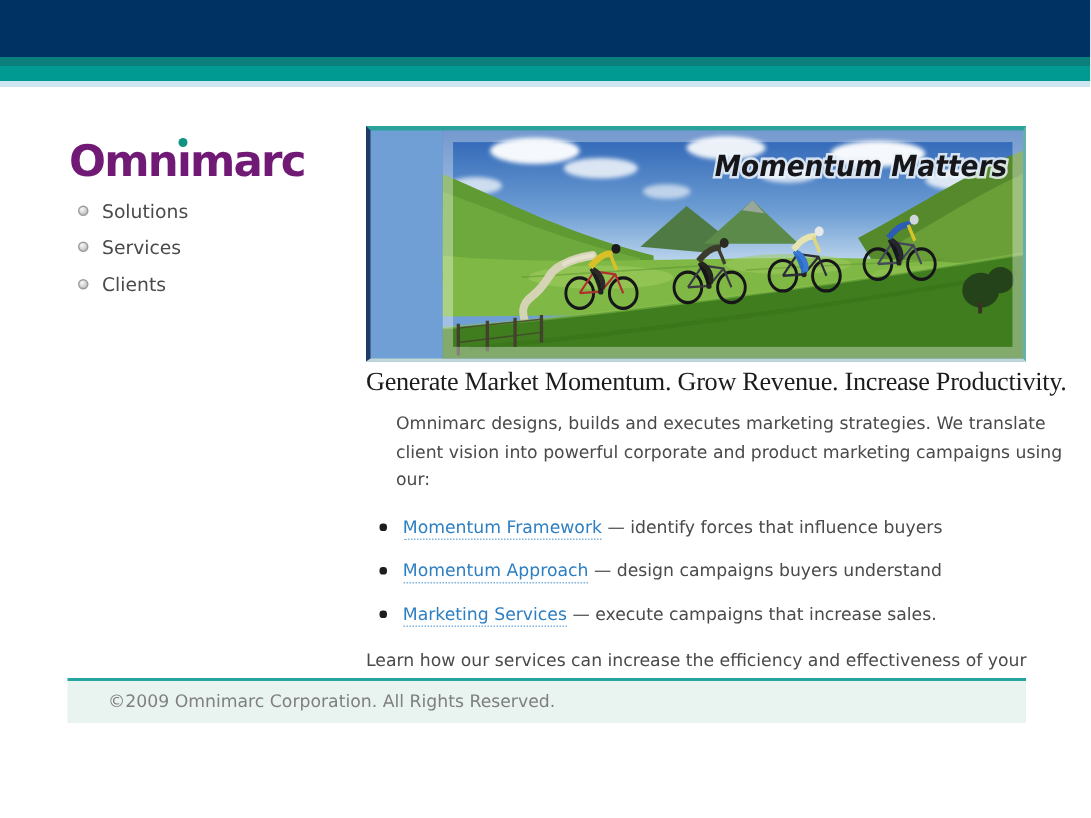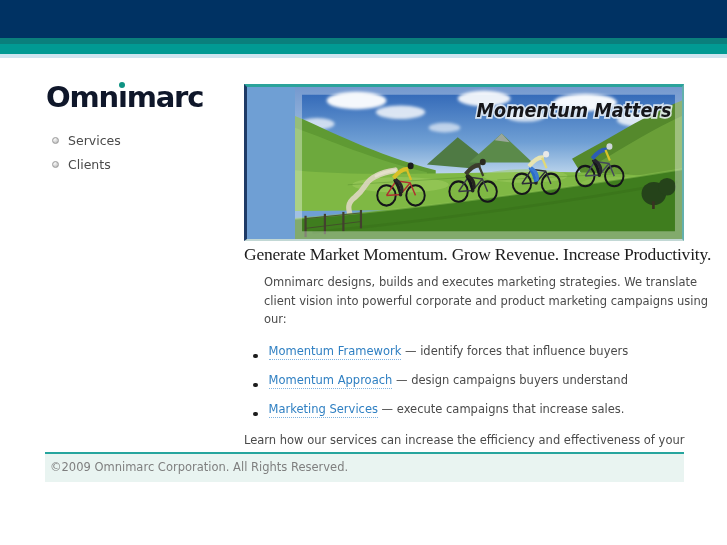--- a/index.html
+++ b/index.html
@@ -6,22 +6,22 @@
   .page{position:relative;width:727px;height:545px;background:#ffffff;overflow:hidden;
         font-family:"DejaVu Sans","Liberation Sans",sans-serif;}
 
   
   .bar-navy{position:absolute;left:0;top:0;width:727px;height:38px;background:#003263;}
   .bar-teal-dark{position:absolute;left:0;top:38px;width:727px;height:6px;background:#0a7f7c;}
   .bar-teal{position:absolute;left:0;top:44px;width:727px;height:10px;background:#019a93;}
   .bar-light{position:absolute;left:0;top:54px;width:727px;height:4px;background:#cfe5f0;}
 
   
-  .logo{position:absolute;left:46px;top:80px;font-size:29px;font-weight:bold;
-        letter-spacing:-1.2px;color:#0f172a;cursor:pointer;}
+  .logo{position:absolute;left:46px;top:90px;font-size:29px;font-weight:bold;
+        letter-spacing:-1.2px;color:#701a75;cursor:pointer;}
   .iwrap{position:relative;display:inline-block;}
   .idot{position:absolute;left:50%;top:2px;transform:translateX(-50%);
         width:6px;height:6px;border-radius:50%;background:#0f9383;}
   .nav{position:absolute;left:52px;top:128px;}
   .nav-item{display:flex;align-items:center;gap:9px;height:24.5px;
             font-size:12.5px;color:#4a4a4a;text-decoration:none;cursor:pointer;}
   .bead{width:7px;height:7px;border-radius:50%;box-sizing:border-box;flex:0 0 auto;
         background:radial-gradient(circle at 35% 30%, #fafafa, #d2d2d2 55%, #a8a8a8);
         border:1px solid #9b9b9b;}
 
@@ -31,47 +31,51 @@
         border-top:3px solid #2ba39b;border-left:3px solid #1e3a66;
         border-right:2px solid #63b0ad;border-bottom:2px solid #c2d8d5;
         background:#6f9fd4;padding-left:48px;}
   .hero svg{display:block;width:100%;height:100%;}
   h1.headline{margin:3px 0 0;font-family:"Liberation Serif","DejaVu Serif",serif;
       font-weight:400;font-size:17.5px;line-height:1.15;color:#1c1c1c;
       white-space:nowrap;letter-spacing:-0.2px;}
   p.body-text{margin:0;width:455px;font-size:11.5px;line-height:1.6;color:#4a4a4a;}
   p.intro{margin-top:9px;margin-left:20px;}
   ul.features{margin:16px 0 0 9px;padding:0;list-style:none;}
-  ul.features li{display:flex;align-items:flex-end;gap:11px;margin:0 0 15px;
+  ul.features li{display:flex;align-items:center;gap:11px;margin:0 0 15px;
       font-size:11.5px;color:#4a4a4a;}
   .li-dot{width:4.5px;height:4.5px;border-radius:50%;background:#1d1d1d;flex:0 0 auto;}
   a.feature-link{color:#2e7fc2;text-decoration:none;
       border-bottom:1.5px dotted #7eb3e0;padding-bottom:1px;cursor:pointer;}
   p.outro{margin-top:0;}
 
   
   .footer{position:absolute;left:45px;top:452px;width:639px;height:30px;
       box-sizing:border-box;border-top:2px solid #26a59e;background:#e9f4f1;
-      font-size:11.5px;color:#7f7f7f;line-height:27px;padding-left:5px;}
+      font-size:11.5px;color:#7f7f7f;line-height:27px;padding-left:27px;}
 </style>
 </head>
 <body>
 
 <div class="page">
 
   <div class="bar-navy"></div>
   <div class="bar-teal-dark"></div>
   <div class="bar-teal"></div>
   <div class="bar-light"></div>
 
   <div class="logo">
     <span>Omn</span><span class="iwrap"><span class="idot"></span><span>ı</span></span><span>marc</span>
   </div>
 
   <nav class="nav">
+    <a class="nav-item">
+      <span class="bead"></span>
+      <span>Solutions</span>
+    </a>
     <a class="nav-item">
       <span class="bead"></span>
       <span>Services</span>
     </a>
     <a class="nav-item">
       <span class="bead"></span>
       <span>Clients</span>
     </a>
   </nav>
 

